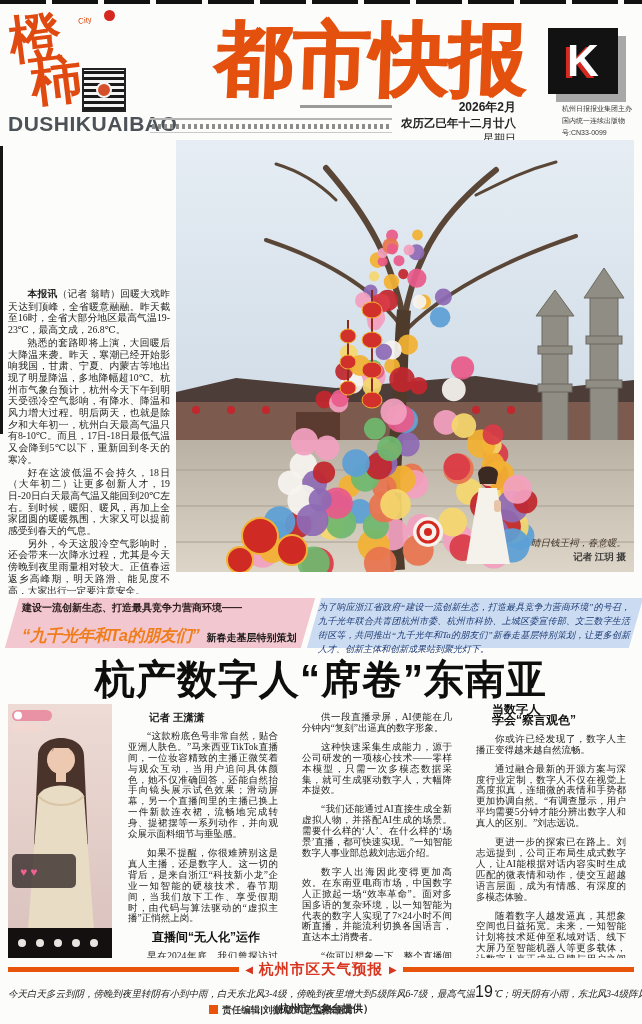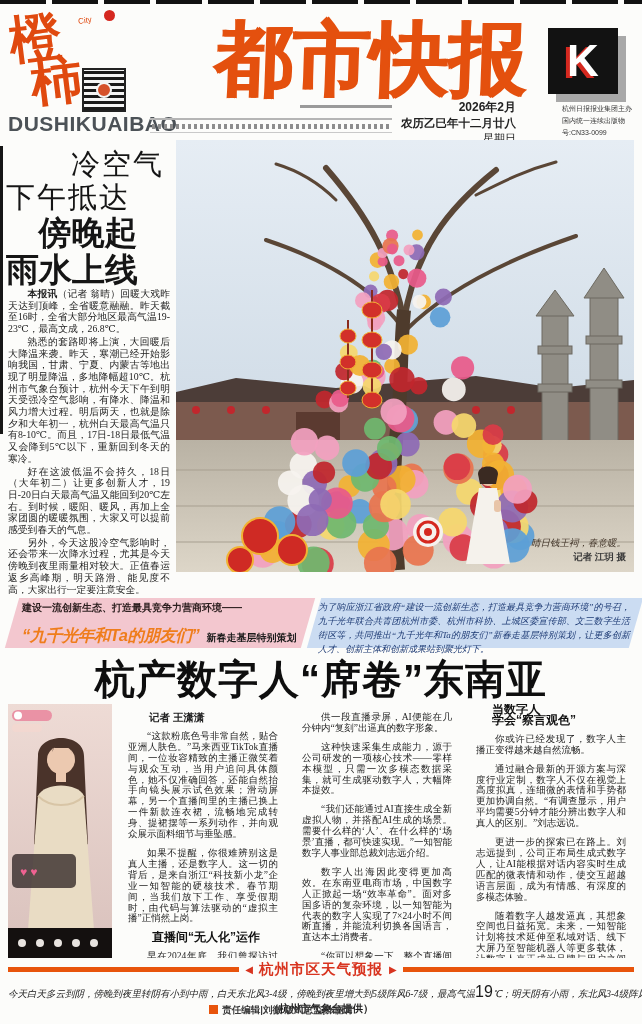--- a/index.html
+++ b/index.html
@@ -48,21 +48,21 @@
 
   
   .headline1{position:absolute;left:6px;top:148px;width:164px;font-family:"Liberation Sans",sans-serif;color:#151515;}
   .headline1 .hl{font-weight:400;font-size:29px;line-height:1.15;letter-spacing:2px;}
   .headline1 .hl.r{text-align:right;padding-right:6px;}
   .headline1 .hb{font-weight:900;font-size:33px;line-height:1.12;}
   .headline1 .hb.c{text-align:center;}
   .a1body{position:absolute;left:8px;top:288px;width:162px;height:306px;overflow:hidden;
           font-size:9.8px;line-height:11.7px;text-align:justify;color:#222;}
   .a1body p{margin:0 0 1px;text-indent:2em;}
-  .a1body .lead{font-weight:700;font-family:Liberation Serif, serif;}
+  .a1body .lead{font-weight:700;font-family:Liberation Mono, monospace;}
 
   .main-photo{position:absolute;left:176px;top:140px;width:458px;height:432px;background:#dde6ee;overflow:hidden;}
   .main-photo svg{display:block;}
   .photo-caption{position:absolute;right:8px;bottom:8px;text-align:right;font-size:9.5px;line-height:1.5;
                  color:#43362a;font-style:italic;}
   .photo-caption .cap2{font-style:normal;font-weight:700;font-family:"Liberation Sans",sans-serif;color:#3a3a3a;}
 
   
   .promo{position:absolute;left:8px;top:598px;width:626px;height:50px;}
   .promo .bgL{position:absolute;left:4px;top:0;width:296px;height:50px;background:#f3c7cf;transform:skewX(-16deg);}
@@ -132,26 +132,20 @@
       <div class="d3">星期日</div>
     </div>
     <div class="day-num">15</div>
     <div class="pub-block">
       <div>杭州日报报业集团主办</div>
       <div>国内统一连续出版物号:CN33-0099</div>
       <div>第9900号 今日8版</div>
     </div>
   </div>
 
-  <div class="headline1">
-    <div class="hl r">冷空气</div>
-    <div class="hl">下午抵达</div>
-    <div class="hb c">傍晚起</div>
-    <div class="hb">雨水上线</div>
-  </div>
 
   <div class="a1body">
     <p><span class="lead">本报讯</span><span>（记者 翁晴）回暖大戏昨天达到顶峰，全省暖意融融。昨天截至16时，全省大部分地区最高气温19-23℃，最高文成，26.8℃。</span></p>
     <p>熟悉的套路即将上演，大回暖后大降温来袭。昨天，寒潮已经开始影响我国，甘肃、宁夏、内蒙古等地出现了明显降温，多地降幅超10℃。杭州市气象台预计，杭州今天下午到明天受强冷空气影响，有降水、降温和风力增大过程。明后两天，也就是除夕和大年初一，杭州白天最高气温只有8-10℃。而且，17日-18日最低气温又会降到5℃以下，重新回到冬天的寒冷。</p>
     <p>好在这波低温不会持久，18日（大年初二）让更多创新人才，19日-20日白天最高气温又能回到20℃左右。到时候，暖阳、暖风，再加上全家团圆的暖暖氛围，大家又可以提前感受到春天的气息。</p>
     <p>另外，今天这股冷空气影响时，还会带来一次降水过程，尤其是今天傍晚到夜里雨量相对较大。正值春运返乡高峰期，明天路滑、能见度不高，大家出行一定要注意安全。</p>
   </div>
 
   <div class="main-photo">
     <svg width="458" height="432" viewBox="0 0 458 432">

